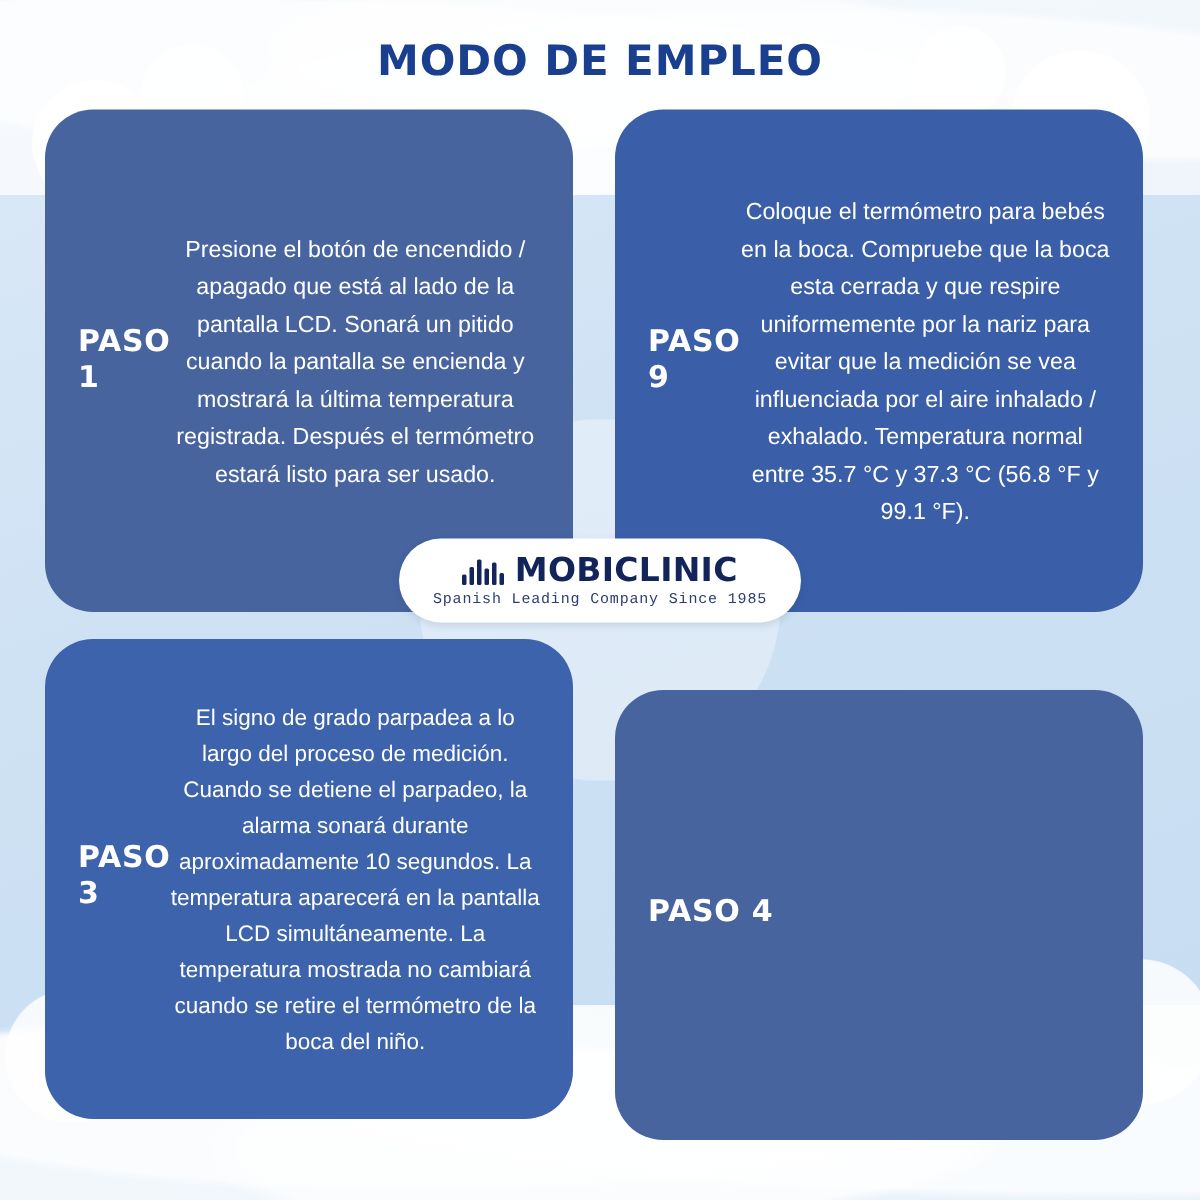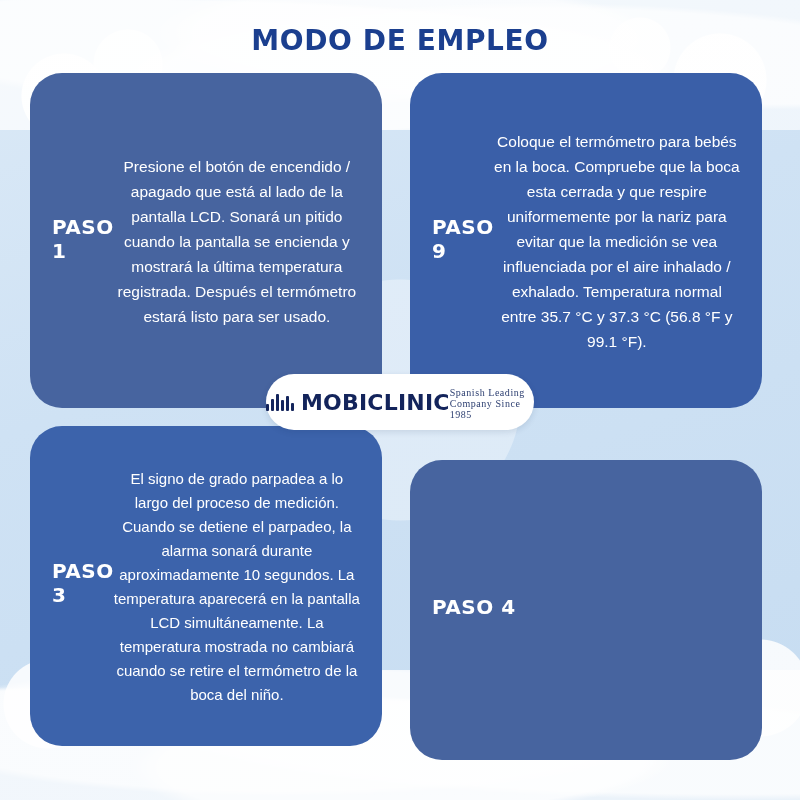--- a/index.html
+++ b/index.html
@@ -101,28 +101,28 @@
     font-size: 15.5px;
     line-height: 1.62;
     text-align: center;
     font-weight: 400;
   }
   .card.step3 .step-text { font-size: 15px; line-height: 1.6; }
 
   .logo-badge {
     position: absolute;
     left: 50%;
-    top: 374px;
+    top: 359px;
     transform: translateX(-50%);
     width: 268px;
     height: 56px;
     background: #ffffff;
     border-radius: 28px;
     display: flex;
-    flex-direction: row;
+    flex-direction: column;
     align-items: center;
     justify-content: center;
     box-shadow: 0 2px 6px rgba(20,40,80,0.12);
   }
   .logo-row {
     display: flex;
     align-items: center;
     gap: 7px;
   }
   .logo-mark {
@@ -144,21 +144,21 @@
   .logo-mark i:nth-child(5) { height: 15px; }
   .logo-mark i:nth-child(6) { height: 8px; }
   .logo-name {
     font-family: "DejaVu Sans", sans-serif;
     font-size: 22px;
     font-weight: bold;
     color: #13245b;
     letter-spacing: 0.2px;
   }
   .logo-tagline {
-    font-family: Liberation Serif, serif;
+    font-family: Liberation Mono, monospace;
     font-size: 10px;
     color: #2c3e70;
     letter-spacing: 0.55px;
     margin-top: 2px;
   }
 </style>
 </head>
 <body>
 
 <div class="poster">

